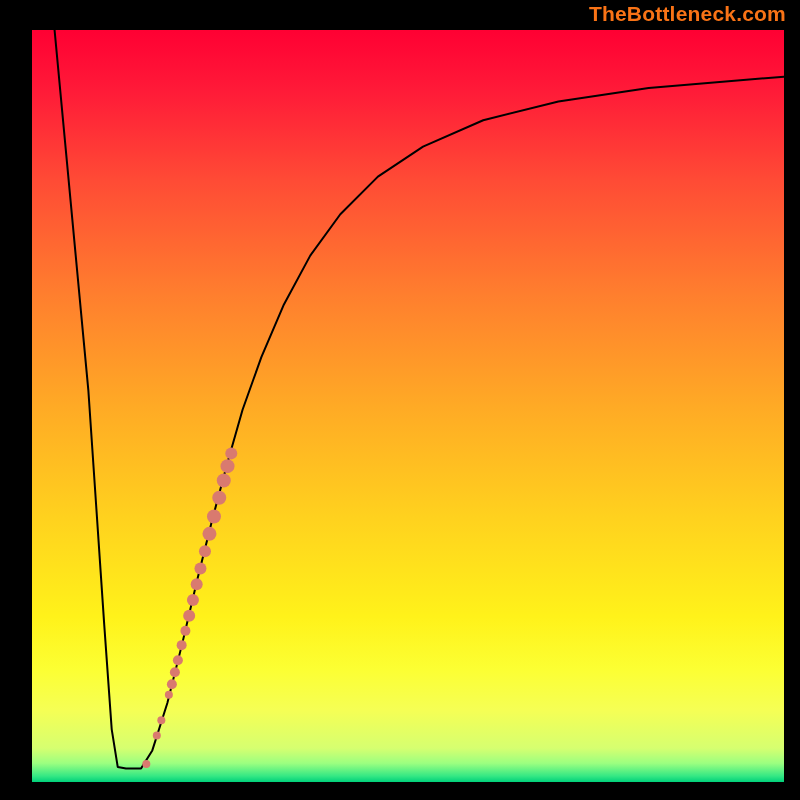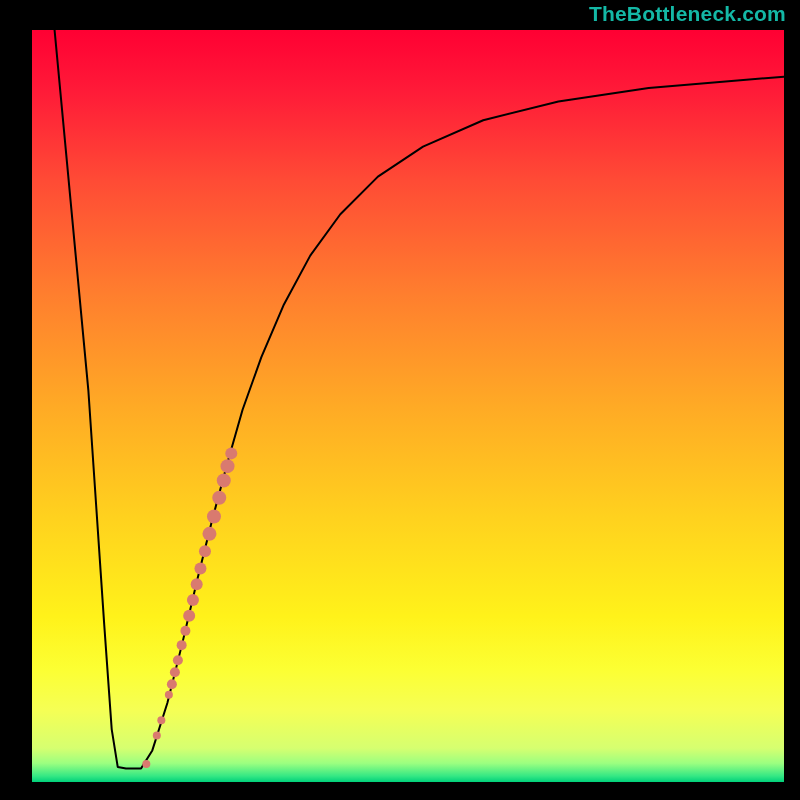--- a/index.html
+++ b/index.html
@@ -18,21 +18,21 @@
     width: 800px;
     height: 800px;
     background: #000;
   }
   .watermark {
     position: absolute;
     top: 2px;
     right: 14px;
     font-size: 21px;
     font-weight: 600;
-    color: #14b8a6;
+    color: #f97316;
     letter-spacing: 0.2px;
   }
   .plot-area {
     position: absolute;
     left: 32px;
     top: 30px;
     width: 752px;
     height: 752px;
     overflow: hidden;
   }

